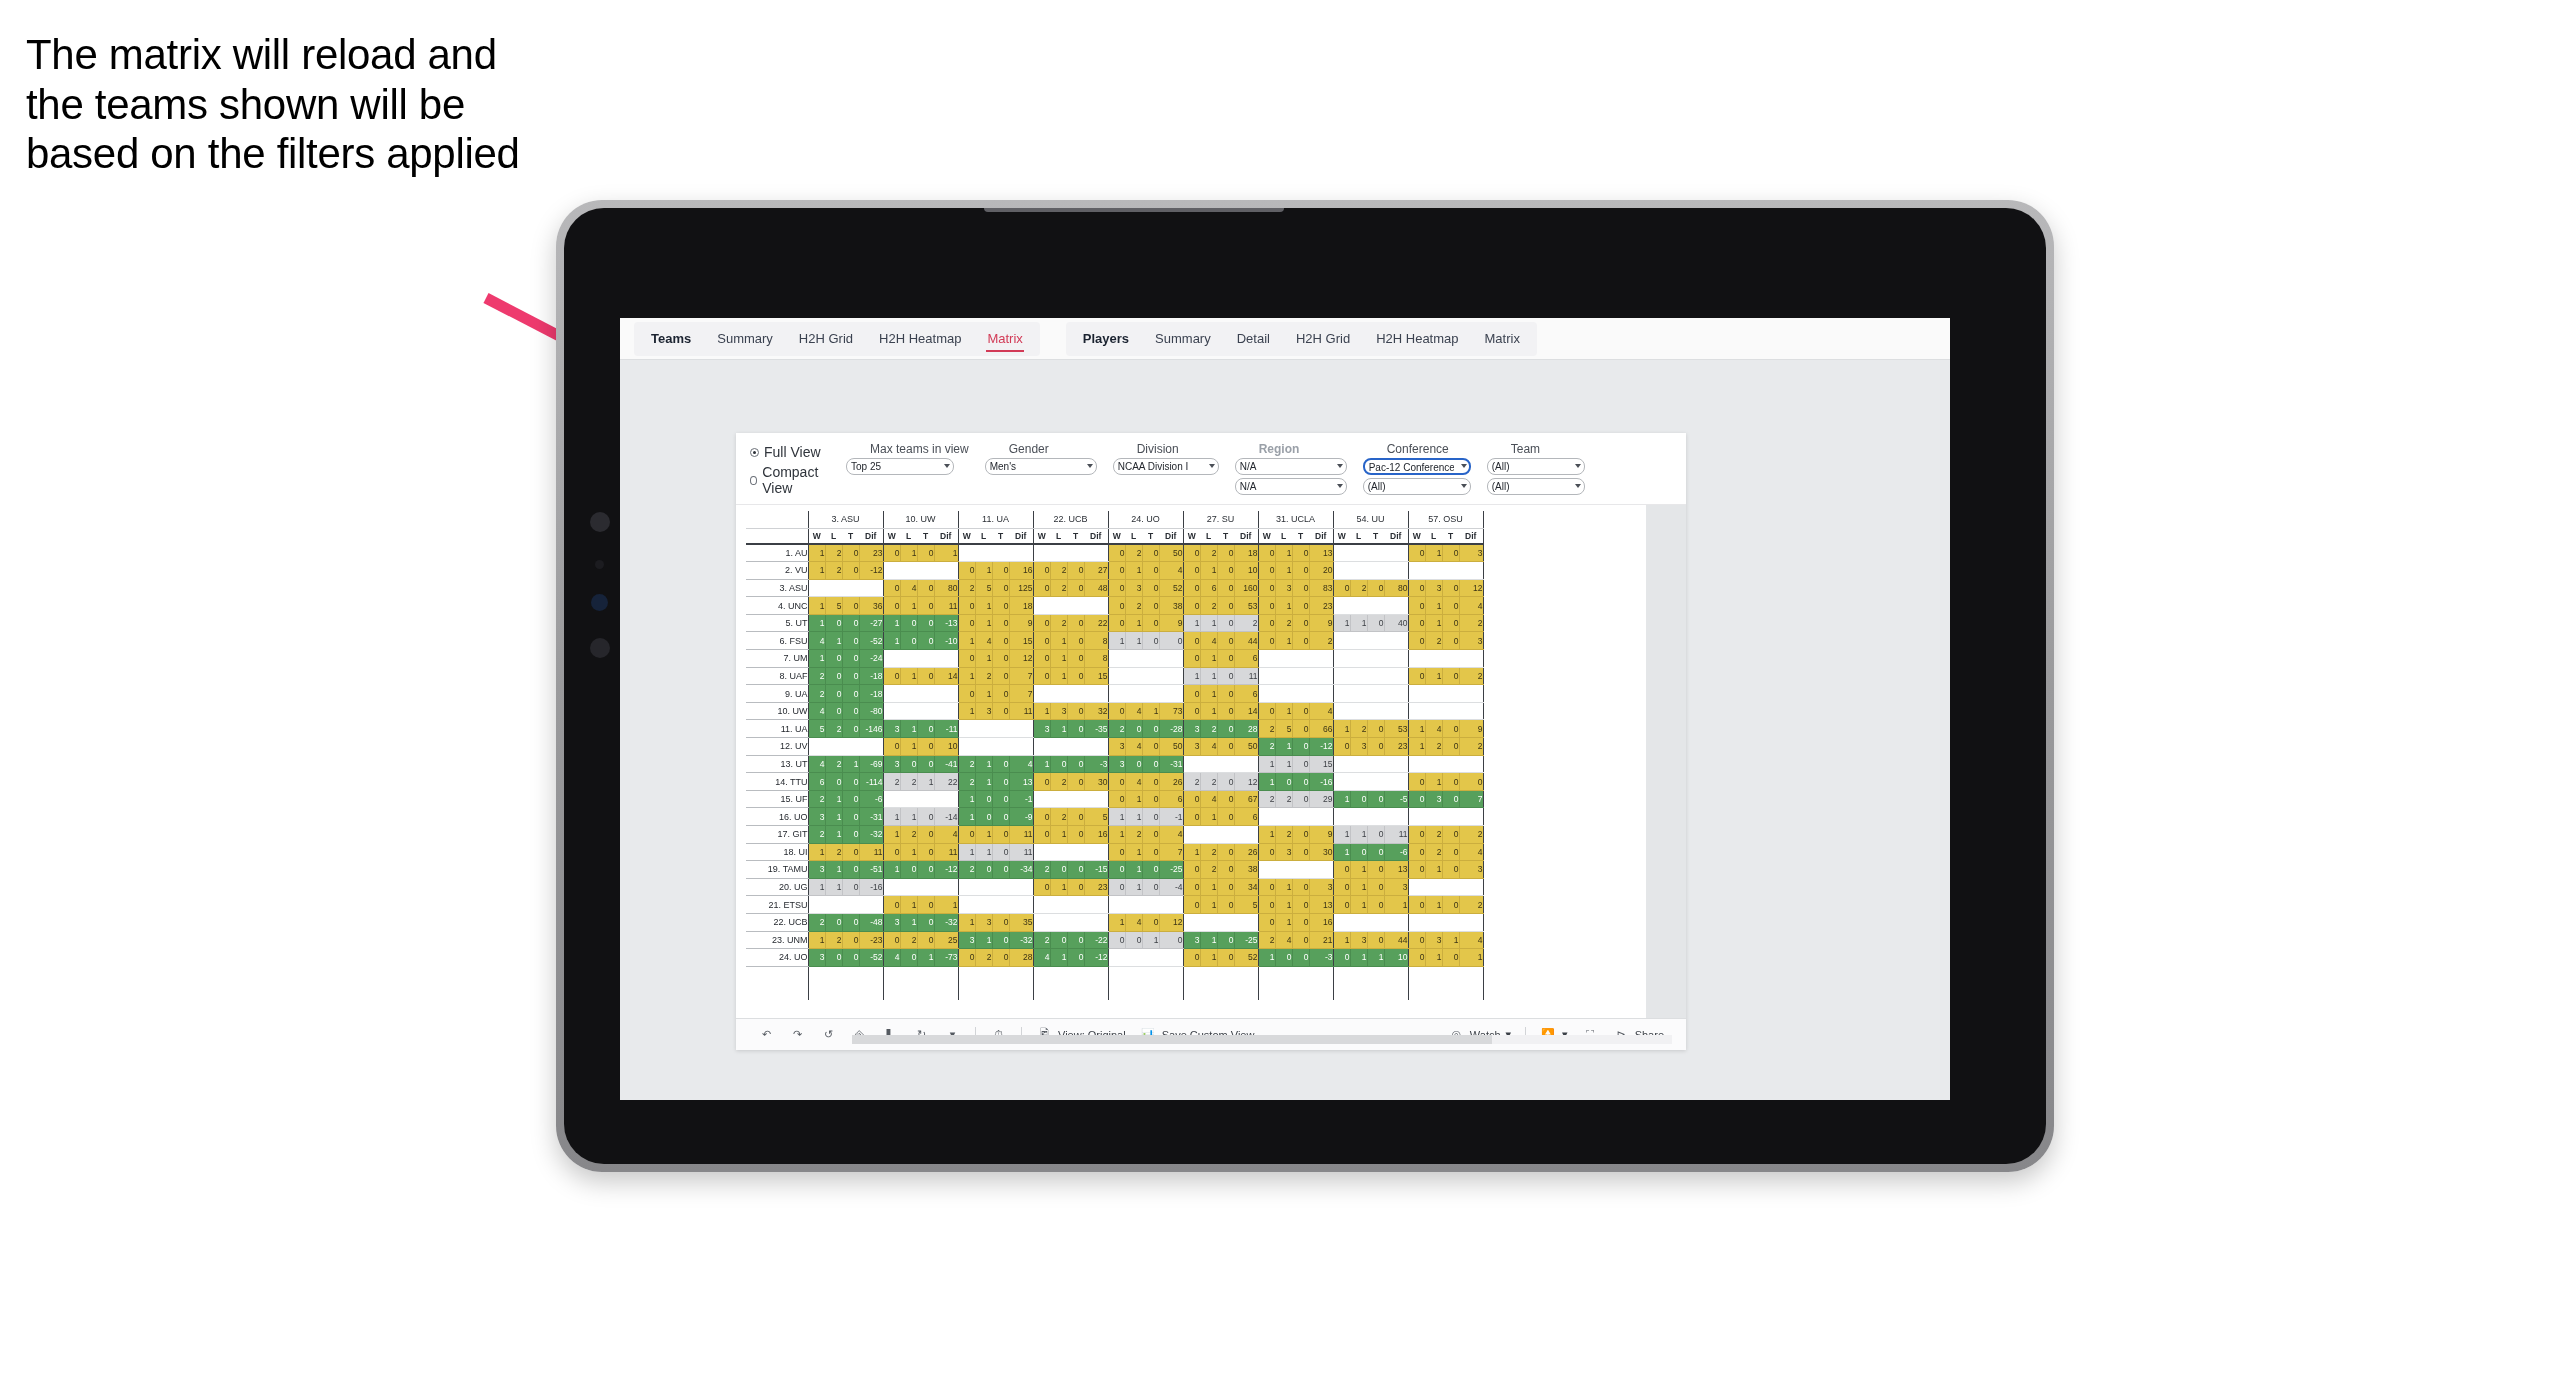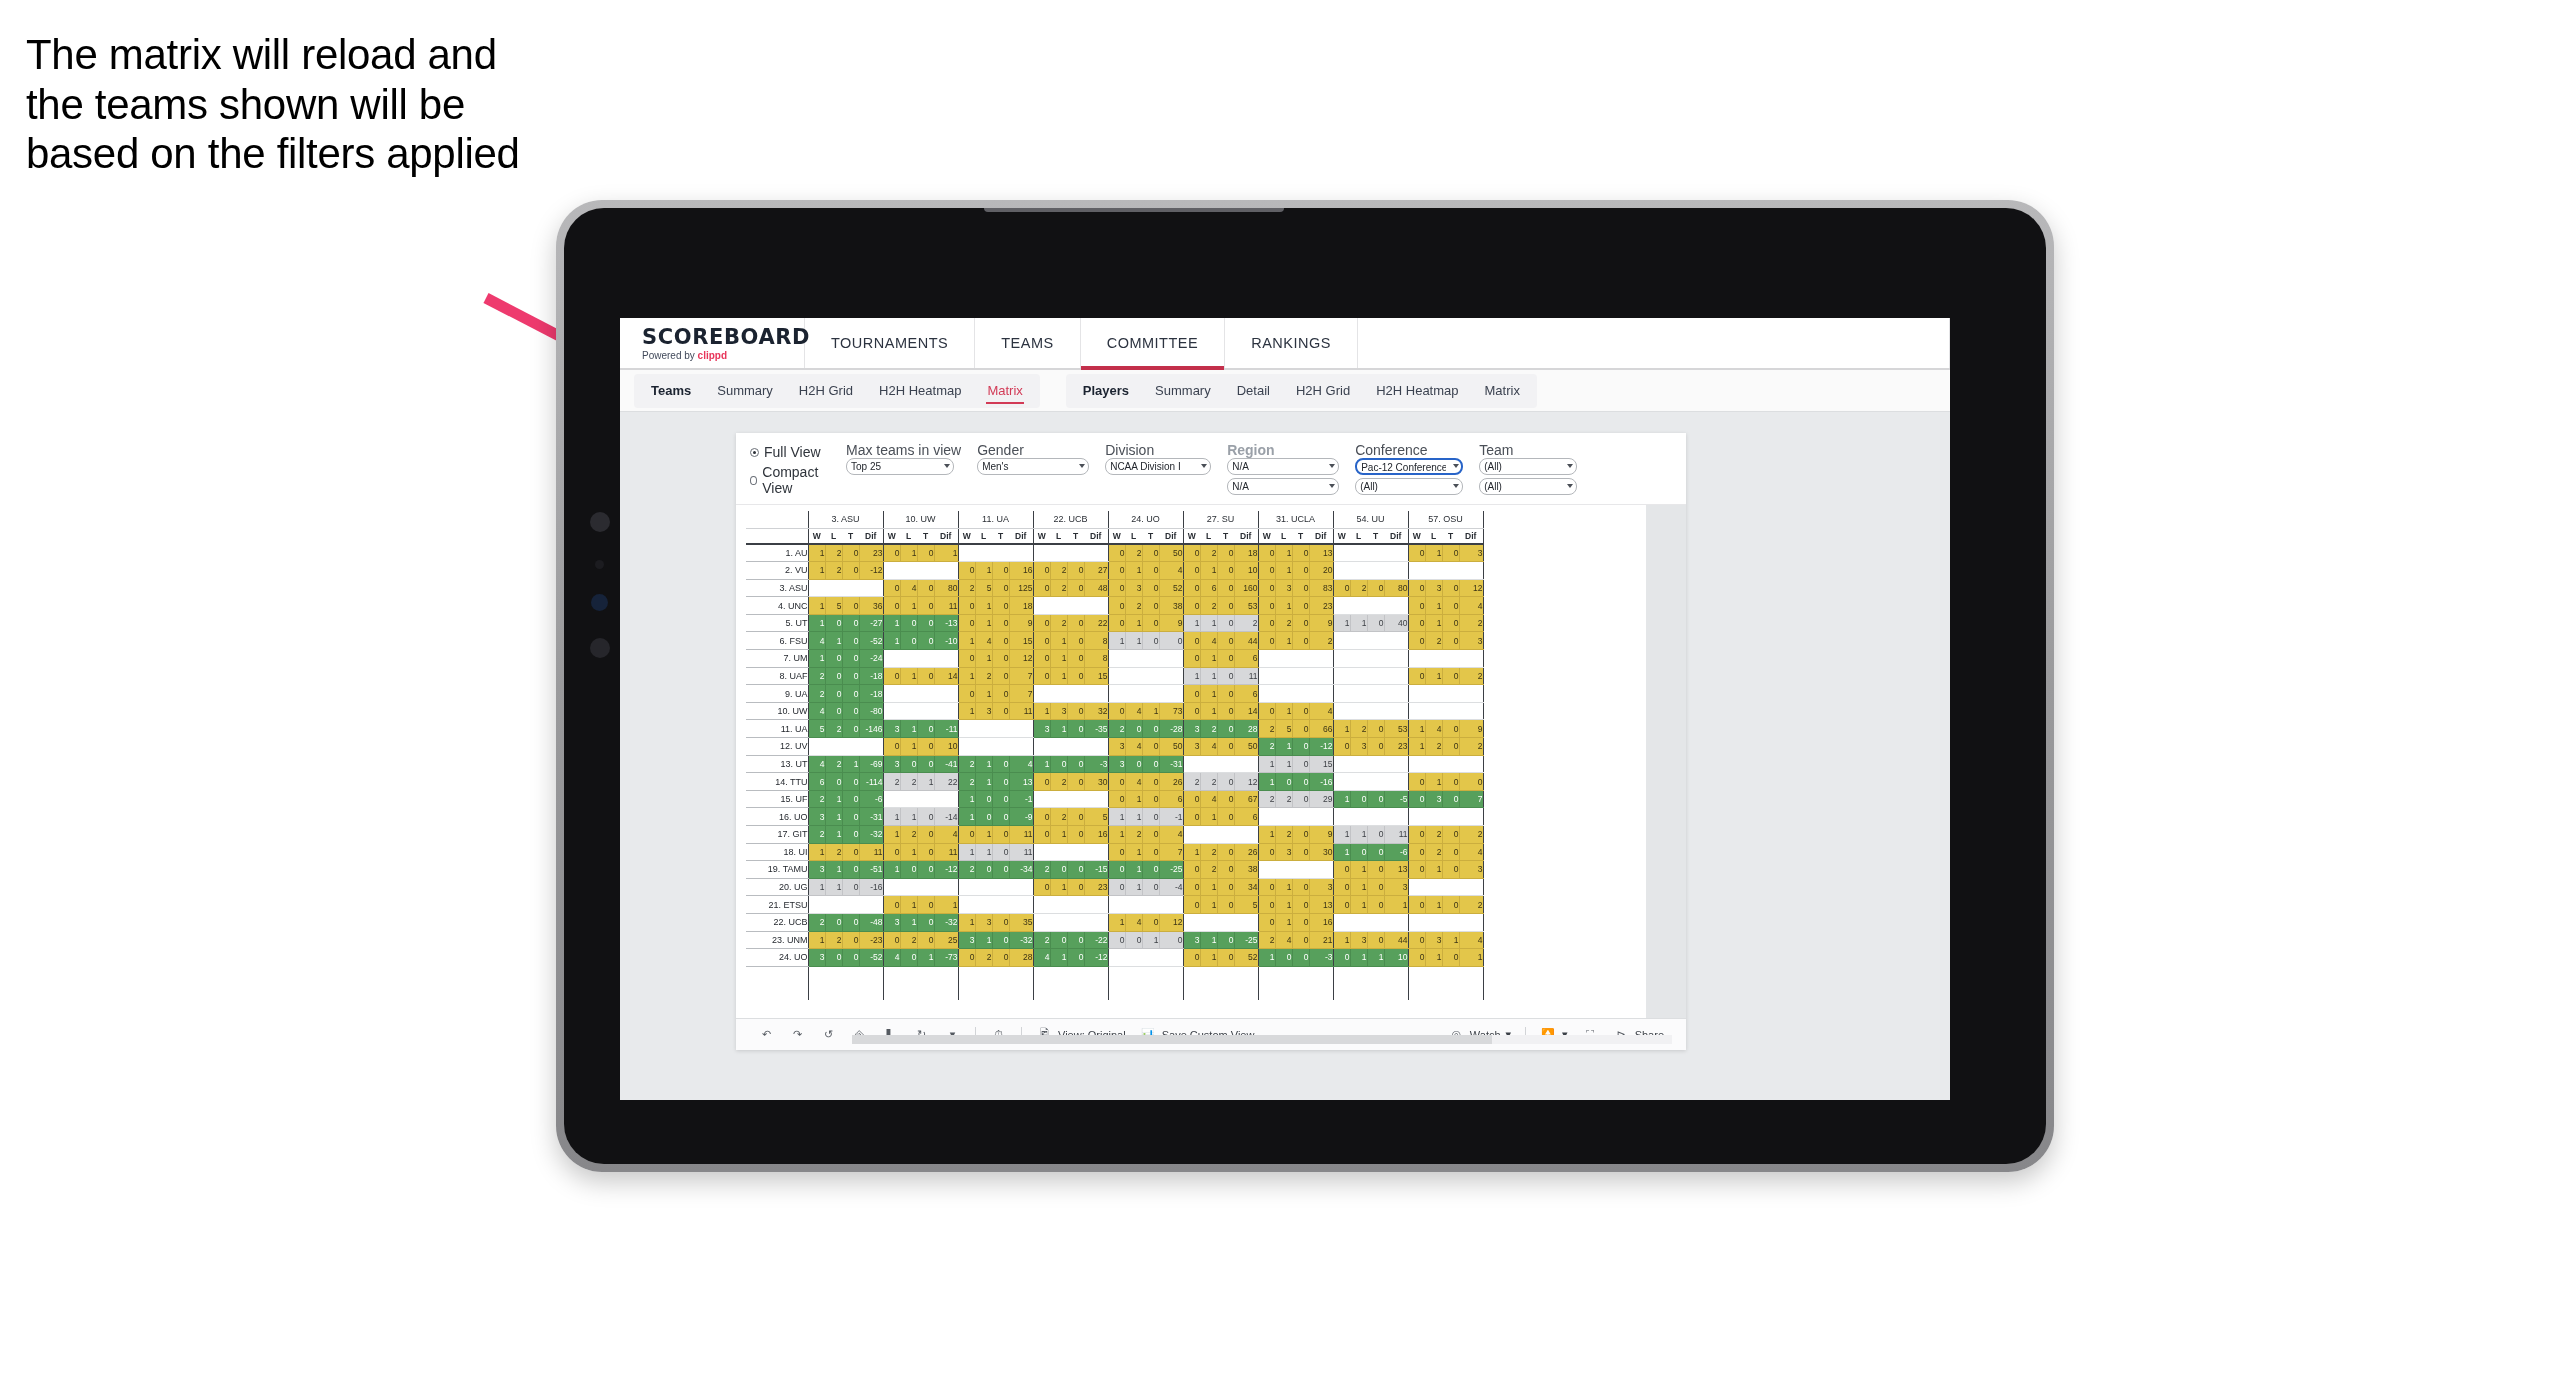--- a/index.html
+++ b/index.html
@@ -95,21 +95,21 @@
   #sheet {
     position:absolute; left:116px; top: 115px; width: 950px; height: 617px;
     background:#ffffff; box-shadow: 0 1px 4px rgba(0,0,0,.14);
     display:flex; flex-direction:column;
   }
 
   
   #filters { padding: 9px 12px 4px 14px; display:flex; gap: 0; font-size: 10px;
              color:#33383f; border-bottom:1px solid #e7e7e9; }
   .fcol { margin-right: 16px; }
-  .flabel { font-size: 14px; color:#4a4f57; margin-bottom: 3px; height: 13px; }
+  .flabel { font-size: 12px; color:#4a4f57; margin-bottom: 3px; height: 13px; margin-left: 24px; }
   .flabel.dim { color: #9aa0a8; font-weight: bold; }
   select.fsel {
     -webkit-appearance:none; appearance:none;
     font-family:"Liberation Sans", sans-serif; font-size:10px; color:#23272e;
     background:#ffffff; border:1px solid #b4b7bb; height:17px; padding:0 15px 0 4px;
     border-radius:8px; line-height:15px;
   }
   select.fsel.hl { border:2px solid #2864c8; }
   .selwrap { position:relative; display:inline-block; }
   .selwrap .caret { position:absolute; right:4px; top:6px; width:0;height:0;
@@ -187,31 +187,20 @@
 <div id="tablet">
   <div id="tablet-inner">
     <div class="speaker-top"></div>
     <div class="cam"></div>
     <div class="sensor-a"></div>
     <div class="sensor-b"></div>
     <div class="sensor-c"></div>
 
     <div id="screen">
 
-      <div id="topnav">
-        <div id="brand">
-          <div id="brand-title">SCOREBOARD</div>
-          <div id="brand-sub"><span>Powered by </span><b>clippd</b></div>
-        </div>
-        <div class="topnav-item">TOURNAMENTS</div>
-        <div class="topnav-item">TEAMS</div>
-        <div class="topnav-item active">COMMITTEE</div>
-        <div class="topnav-item">RANKINGS</div>
-        <div class="topnav-item" id="topnav-fill"></div>
-      </div>
 
       <div id="subtabs">
         <div class="tabgroup">
           <div class="tab head">Teams</div>
           <div class="tab">Summary</div>
           <div class="tab">H2H Grid</div>
           <div class="tab">H2H Heatmap</div>
           <div class="tab sel">Matrix</div>
         </div>
         <div class="tabgroup">

